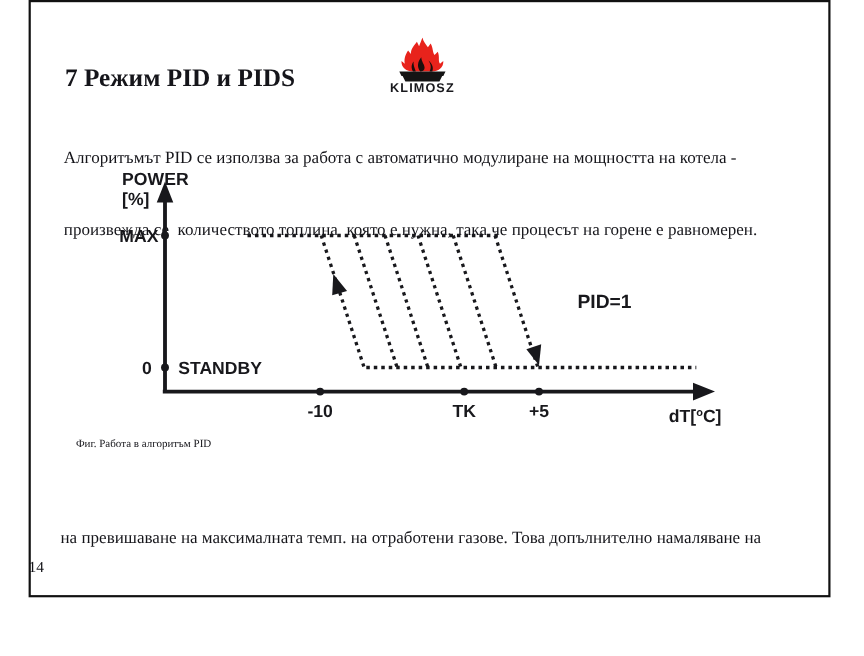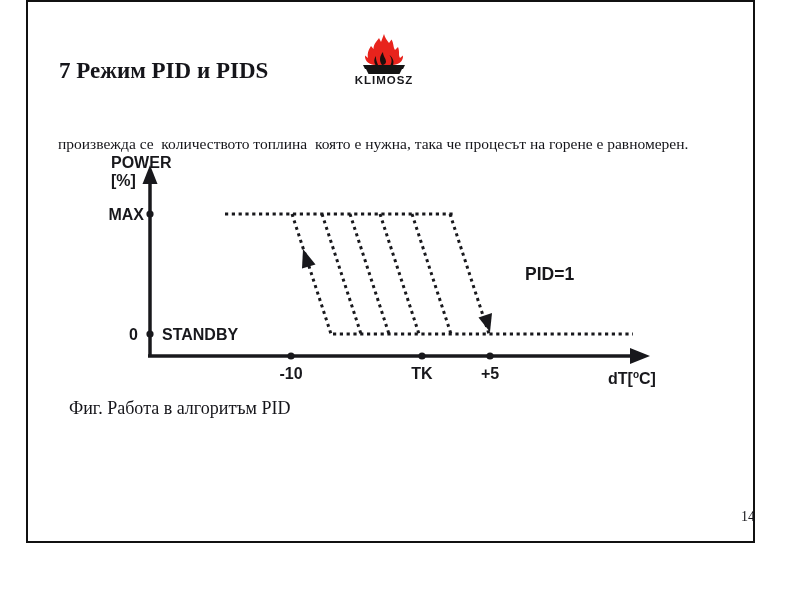--- a/index.html
+++ b/index.html
@@ -36,30 +36,29 @@
     position: absolute;
     font-size: 15.5px;
     line-height: 22px;
     white-space: pre;
   }
   .para-intro { left: 58px; top: 89px; }
   .para-body  { left: 55px; top: 435px; }
   .figure-caption {
     position: absolute;
     left: 69px; top: 398px;
-    font-size: 18px;
+    font-size: 10px;
     white-space: pre;
   }
   .page-number {
     position: absolute;
     left: 26px; top: 509px;
     width: 729px;
-    text-align: right;
+    text-align: left;
     font-size: 14px;
-    padding-left: 22px;
   }
   .diagram-wrap {
     position: absolute;
     left: 90px; top: 148px;
     width: 580px; height: 250px; font-weight: bold;
   }
   svg text {
     font-family: "Liberation Sans", sans-serif;
     fill: #18181c;
   }
@@ -90,20 +89,21 @@
 
     <polygon fill="#141414" points="12,31 54,31 52,35 14,35"></polygon>
     <polygon fill="#141414" points="15,35 51,35 48.5,40 17.5,40"></polygon>
     <text class="logo-brand-text" x="33" y="50" font-size="11.5" text-anchor="middle">KLIMOSZ</text>
   </svg>
 </div>
 
 <div class="heading">7 Режим PID и PIDS</div>
 
 <div class="para para-intro">
+  <div>Алгоритъмът PID се използва за работа с автоматично модулиране на мощността на котела -</div>
   <div>произвежда се  количеството топлина  която е нужна, така че процесът на горене е равномерен.</div>
 </div>
 
 <div class="diagram-wrap">
   <svg width="580" height="250" viewBox="0 0 580 250">
     <g stroke="#18181c" fill="#18181c">
 
       <line x1="60" y1="30" x2="60" y2="209" stroke-width="3.5"></line>
       <polygon points="60,17 52.5,36 67.5,36" stroke="none"></polygon>
 
@@ -143,16 +143,17 @@
     <text x="201" y="231" font-size="16" text-anchor="middle">-10</text>
     <text x="332" y="231" font-size="16" text-anchor="middle">TK</text>
     <text x="400" y="231" font-size="16" text-anchor="middle">+5</text>
     <text x="518" y="236" font-size="16"><tspan>dT[</tspan><tspan dy="-6" font-size="10">o</tspan><tspan dy="6">C]</tspan></text>
   </svg>
 </div>
 
 <div class="figure-caption">Фиг. Работа в алгоритъм PID</div>
 
 <div class="para para-body">
+  <div>на превишаване на максималната темп. на отработени газове. Това допълнително намаляване на</div>
   
 </div>
 
 <div class="page-number">14</div>
 
 </body></html>

